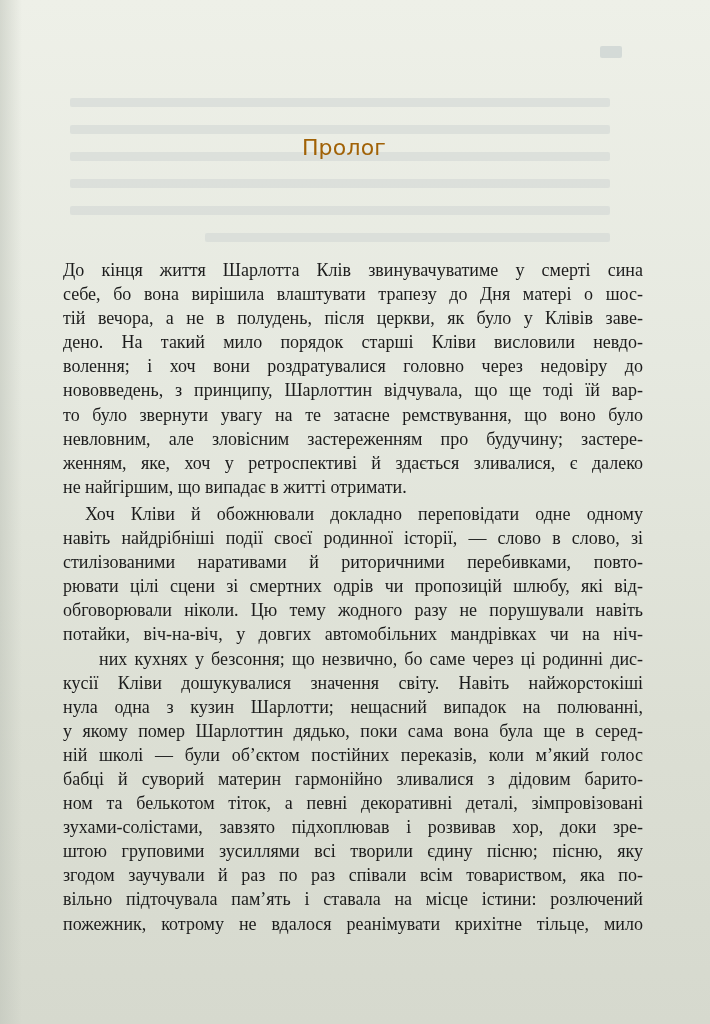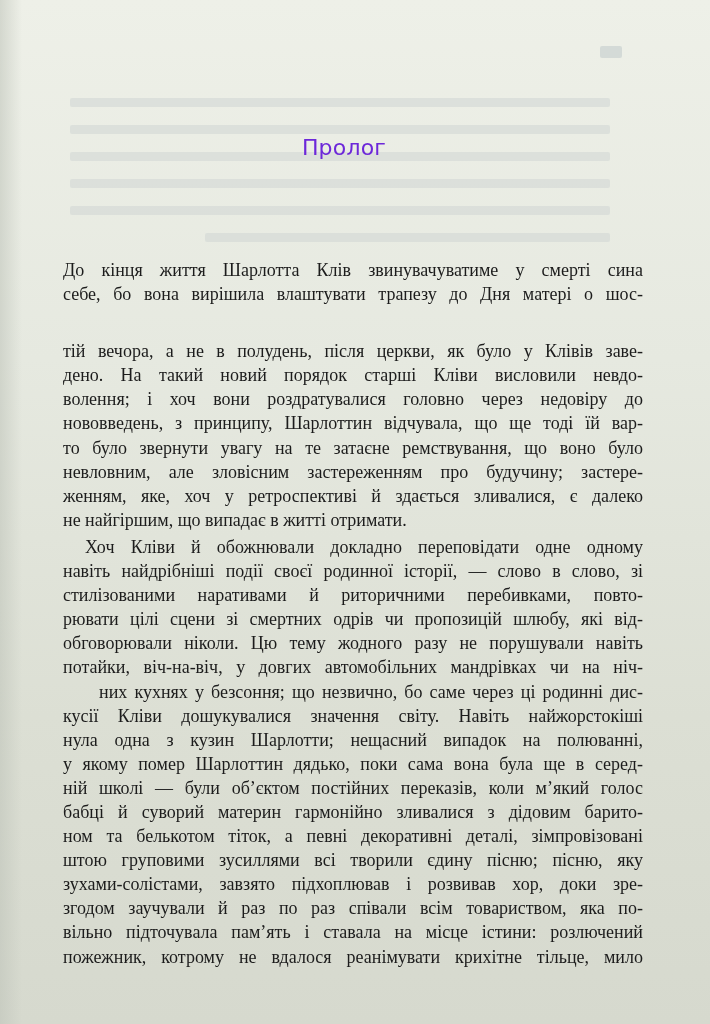--- a/index.html
+++ b/index.html
@@ -51,21 +51,21 @@
       border-radius: 2px;
     }
     .title {
       position: absolute;
       left: 0;
       width: 688px;
       top: 135px;
       text-align: center;
       font-family: "DejaVu Sans", sans-serif;
       font-size: 22px;
-      color: #6d28d9;
+      color: #a16207;
       letter-spacing: 0.2px;
     }
     .body-text {
       position: absolute;
       left: 63px;
       top: 258px;
       width: 580px;
       font-family: "Liberation Serif", serif;
       font-size: 18px;
       line-height: 24.1px;
@@ -103,22 +103,22 @@
     <div class="bleed-line" style="width:75%;margin-left:25%"></div>
   </div>
 
   <div class="title">Пролог</div>
 
   <div class="body-text" id="body-text">
 
     <div>
       <span class="line" style="white-space: nowrap;">До кінця життя Шарлотта Клів звинувачуватиме у смерті сина</span>
       <span class="line" style="white-space: nowrap;">себе, бо вона вирішила влаштувати трапезу до Дня матері о шос-</span>
-      <span class="line" style="white-space: nowrap; margin-top: 33px;">тій вечора, а не в полудень, після церкви, як було у Клівів заве-</span>
-      <span class="line" style="white-space: nowrap;">дено. На такий новий порядок старші Кліви висловили невдо-</span>
+      <span class="line" style="white-space: nowrap;">тій вечора, а не в полудень, після церкви, як було у Клівів заве-</span>
+      <span class="line" style="white-space: nowrap;">дено. На такий мило порядок старші Кліви висловили невдо-</span>
       <span class="line" style="white-space: nowrap;">волення; і хоч вони роздратувалися головно через недовіру до</span>
       <span class="line" style="white-space: nowrap;">нововведень, з принципу, Шарлоттин відчувала, що ще тоді їй вар-</span>
       <span class="line" style="white-space: nowrap;">то було звернути увагу на те затаєне ремствування, що воно було</span>
       <span class="line" style="white-space: nowrap;">невловним, але зловісним застереженням про будучину; застере-</span>
       <span class="line" style="white-space: nowrap;">женням, яке, хоч у ретроспективі й здається зливалися, є далеко</span>
       <span class="line last" style="white-space: nowrap;">не найгіршим, що випадає в житті отримати.</span>
     </div>
     <div class="para-gap"></div>
 
     <div>
@@ -128,20 +128,20 @@
       <span class="line" style="white-space: nowrap;">рювати цілі сцени зі смертних одрів чи пропозицій шлюбу, які від-</span>
       <span class="line" style="white-space: nowrap;">обговорювали ніколи. Цю тему жодного разу не порушували навіть</span>
       <span class="line" style="white-space: nowrap;">потайки, віч-на-віч, у довгих автомобільних мандрівках чи на ніч-</span>
       <span class="line" style="white-space: nowrap; margin-left: 36px;">них кухнях у безсоння; що незвично, бо саме через ці родинні дис-</span>
       <span class="line" style="white-space: nowrap;">кусії Кліви дошукувалися значення світу. Навіть найжорстокіші</span>
       <span class="line" style="white-space: nowrap;">нула одна з кузин Шарлотти; нещасний випадок на полюванні,</span>
       <span class="line" style="white-space: nowrap;">у якому помер Шарлоттин дядько, поки сама вона була ще в серед-</span>
       <span class="line" style="white-space: nowrap;">ній школі — були об’єктом постійних переказів, коли м’який голос</span>
       <span class="line" style="white-space: nowrap;">бабці й суворий материн гармонійно зливалися з дідовим барито-</span>
       <span class="line" style="white-space: nowrap;">ном та белькотом тіток, а певні декоративні деталі, зімпровізовані</span>
+      <span class="line" style="white-space: nowrap;">зухами-солістами, завзято підхоплював і розвивав хор, доки зре-</span>
       <span class="line" style="white-space: nowrap;">штою груповими зусиллями всі творили єдину пісню; пісню, яку</span>
-      <span class="line" style="white-space: nowrap;">зухами-солістами, завзято підхоплював і розвивав хор, доки зре-</span>
       <span class="line" style="white-space: nowrap;">згодом заучували й раз по раз співали всім товариством, яка по-</span>
       <span class="line" style="white-space: nowrap;">вільно підточувала пам’ять і ставала на місце істини: розлючений</span>
       <span class="line" style="white-space: nowrap;">пожежник, котрому не вдалося реанімувати крихітне тільце, мило</span>
     </div>
   </div>
 </div>
 
 </body></html>

